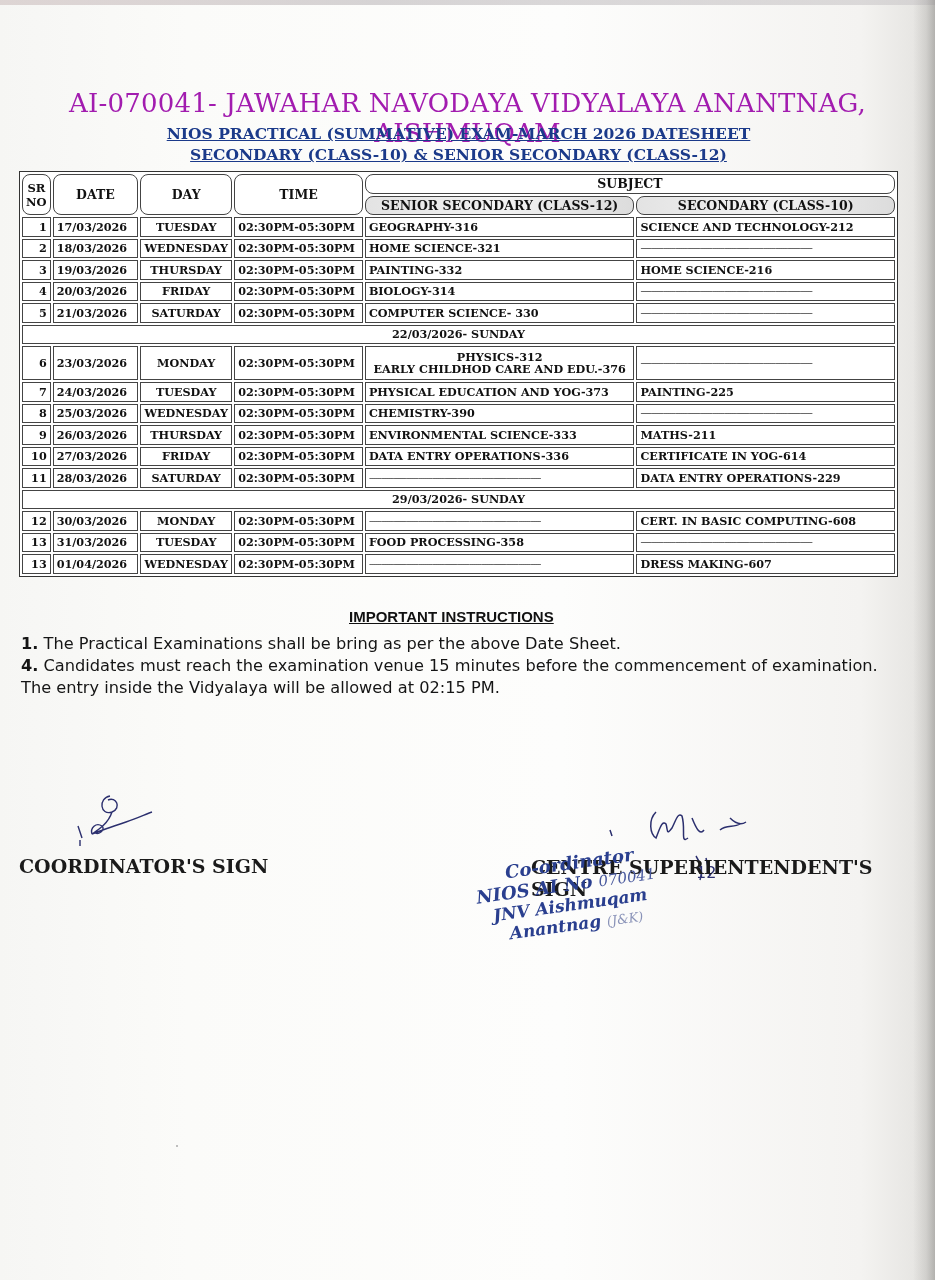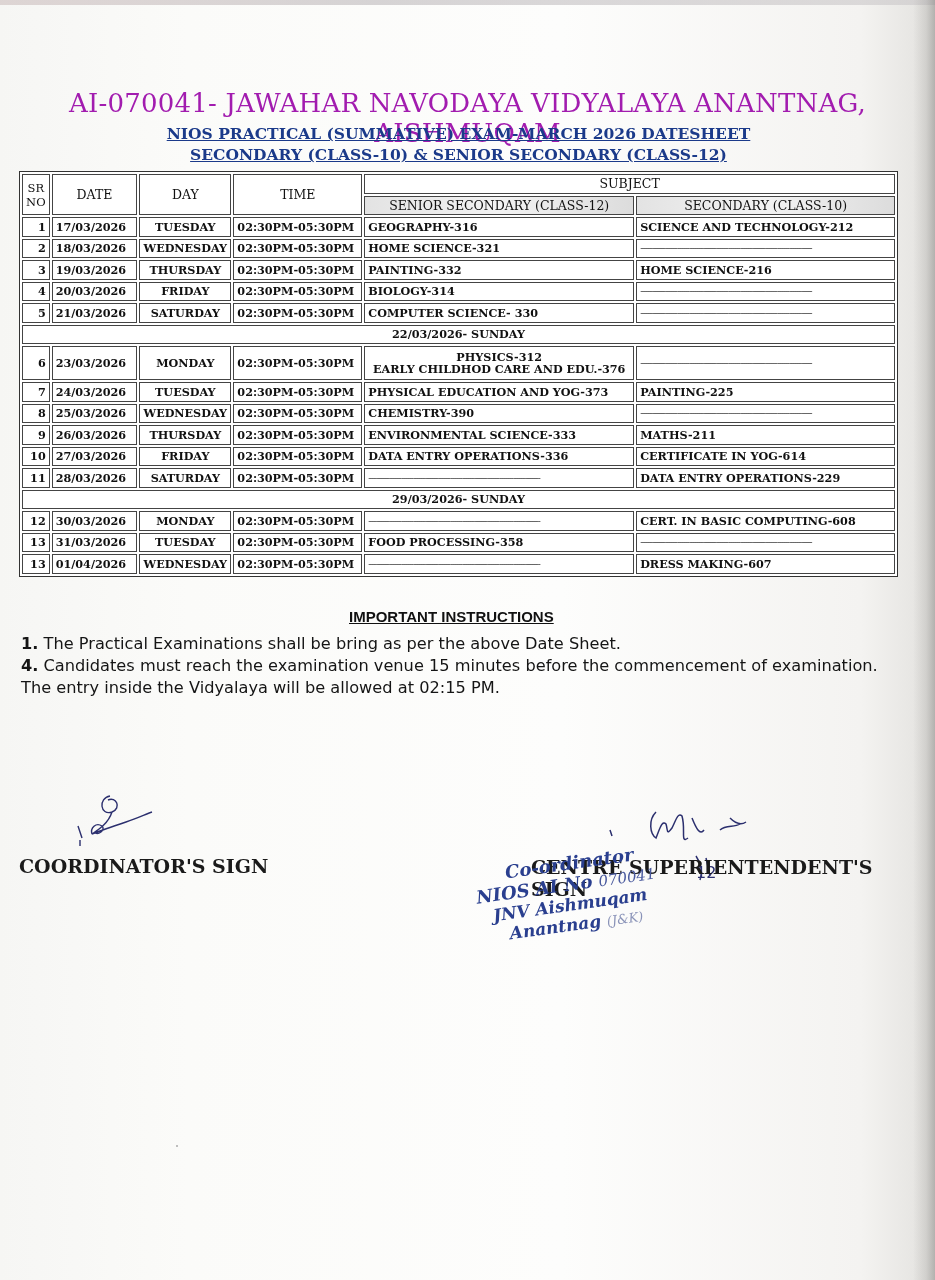--- a/index.html
+++ b/index.html
@@ -15,21 +15,21 @@
   .school-title { position:absolute; left:0; width:935px; top:88px; text-align:center;
     font-family:"DejaVu Serif", serif; font-weight:normal; font-size:26px; letter-spacing:.2px; color:#a21caf; }
   .sub-title { position:absolute; left:0; width:935px; text-align:center;
     font-family:"DejaVu Serif", serif; font-weight:bold; font-size:15.5px; color:#1b3a8a; text-decoration:underline; }
   .st1 { top:124px; left:-9px; }
   .st2 { top:145px; left:-9px; }
 
   table.ds { position:absolute; left:19px; top:171px; width:879px; border-collapse:separate; border-spacing:2px;
     border:1.5px solid #333; background:#fff; font-family:"DejaVu Serif", serif; font-weight:bold; font-size:11.2px; }
   table.ds td, table.ds th { border:1px solid #444; padding:0 3px; height:17.5px; white-space:nowrap; vertical-align:middle; }
-  table.ds th { font-weight:normal; font-size:12.5px; }
+  table.ds th { font-weight:bold; font-size:12.5px;border-radius:8px; }
   .c { text-align:center; }
   .r { text-align:right; }
   .sub-head { background: linear-gradient(90deg,#e3e3e3,#f3f3f3 50%,#dcdcdc); font-size:12.5px !important; }
   .dash { color:#333; font-weight:normal; letter-spacing:-1px; overflow:hidden; font-size:9px; }
   .sunday td { text-align:center; }
   .two-line { line-height:12px; height:32px !important;text-align:center; }
 
   .instr-title { position:absolute; top:608px; left:349px; font-family:"Liberation Sans", sans-serif; font-weight:bold;
     font-size:15px; text-decoration:underline; color:#111; }
   .instr { position:absolute; left:21px; top:633px; width:880px; font-family:"DejaVu Sans", sans-serif;

